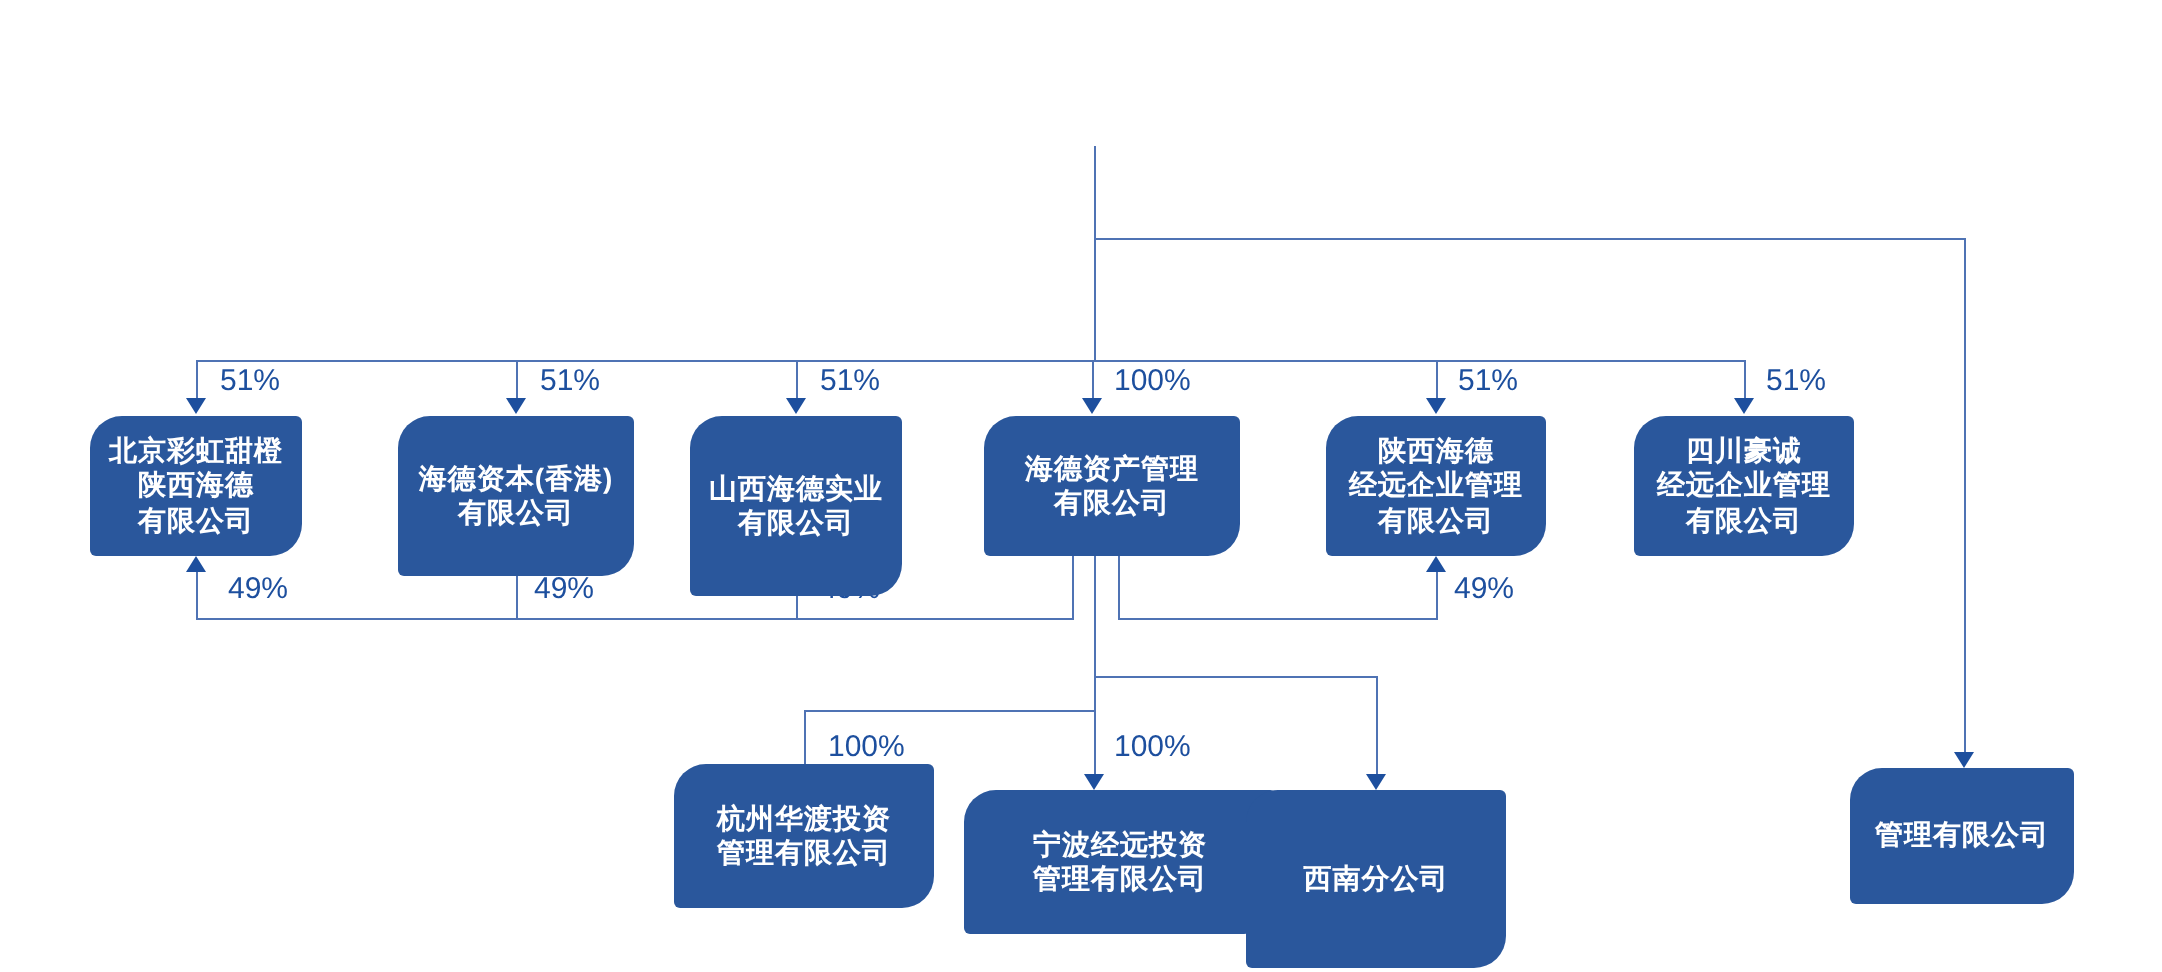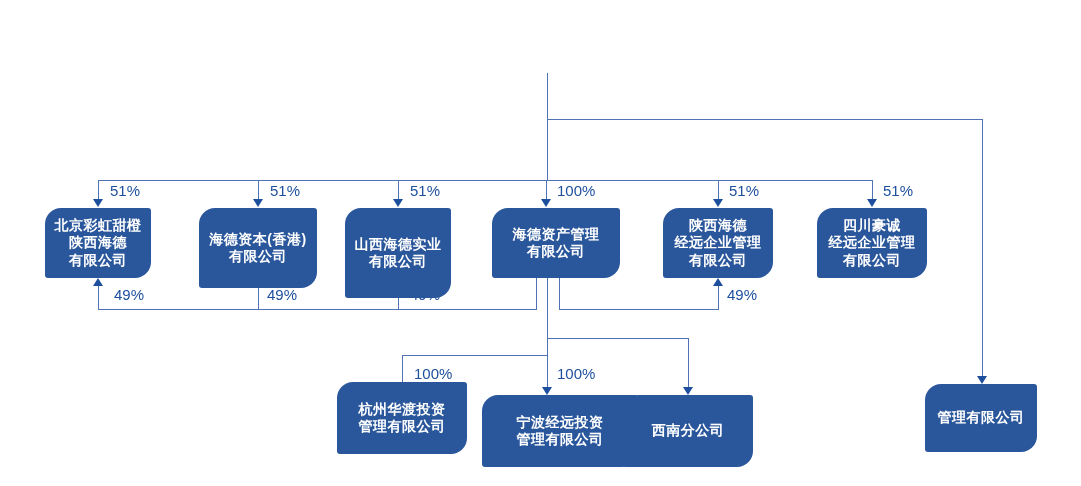--- a/index.html
+++ b/index.html
@@ -126,21 +126,21 @@
   <div class="node" style="left:337px;top:382px;width:130px;height:72px;">
     <div>杭州华渡投资</div>
     <div>管理有限公司</div>
   </div>
 
   <div class="node" style="left:482px;top:395px;width:156px;height:72px;">
     <div>宁波经远投资</div>
     <div>管理有限公司</div>
   </div>
 
-  <div class="node" style="left:623px;top:395px;width:130px;height:72px;">
+  <div class="node" style="left:623px;top:395px;width:130px;height:89px;">
     <div>西南分公司</div>
   </div>
 
   <div class="node" style="left:925px;top:384px;width:112px;height:68px;">
     <div>管理有限公司</div>
   </div>
 
 </div>
 
 </body></html>

